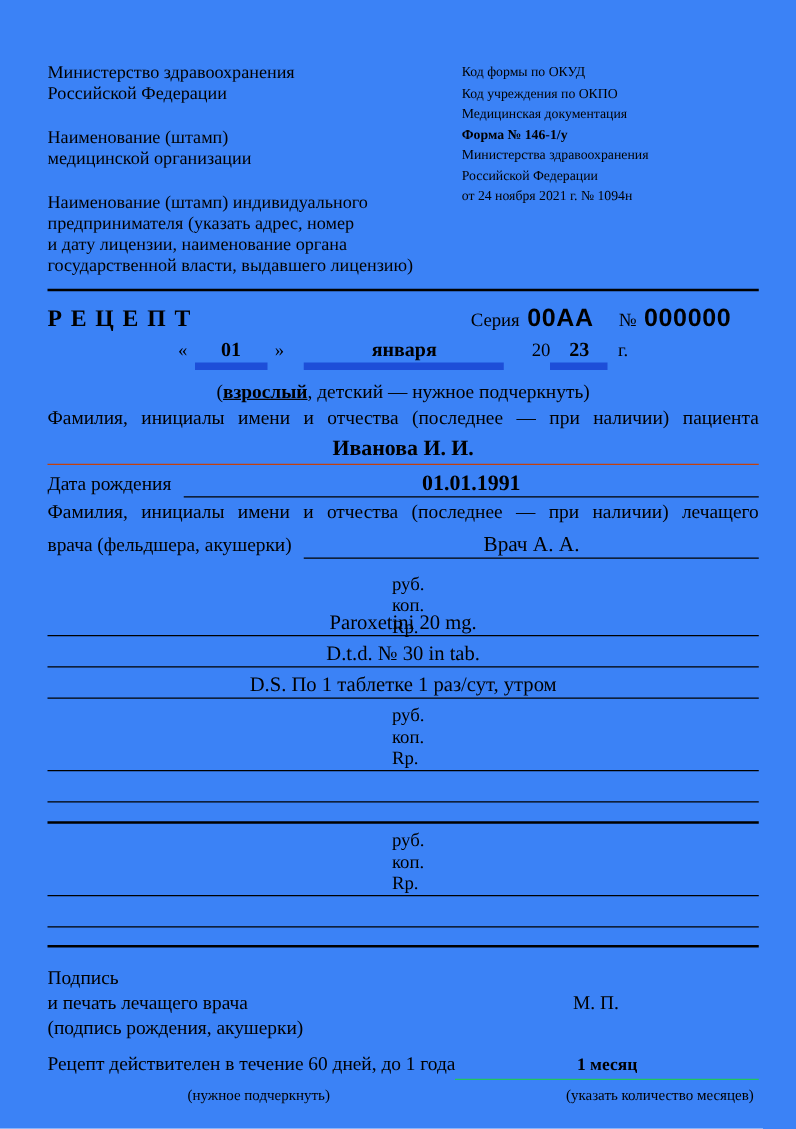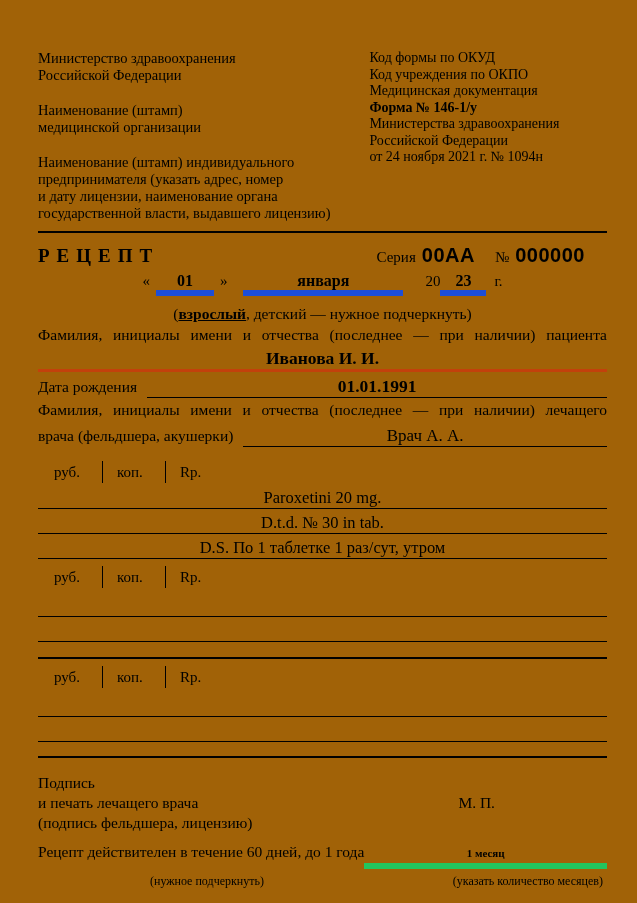--- a/index.html
+++ b/index.html
@@ -1,30 +1,30 @@
 <!DOCTYPE html>
 <html><head>
 <meta charset="utf-8">
 <style>
   * { margin: 0; padding: 0; box-sizing: border-box; }
   html, body { background: #ffffff; }
   .page {
-    width: 637px; height: 903px; margin: 0 auto; background: #a16207;
+    width: 637px; height: 903px; margin: 0 auto; background: #3b82f6;
     padding: 50px 30px 0 38px; overflow: hidden;
     font-family: "Liberation Serif", "DejaVu Serif", serif;
     font-size: 15px; color: #000; position: relative;
   }
   .preline { white-space: pre-line; }
 
   
   .header { display: flex; justify-content: space-between; }
   .header-left { width: 332px; font-size: 14.5px; line-height: 17px; }
   .header-left .block { margin-bottom: 18px; }
   .header-left .block:last-child { margin-bottom: 0; }
-  .header-right { width: 238px; font-size: 14px; line-height: 16.5px; }
+  .header-right { width: 238px; font-size: 11px; line-height: 16.5px; }
   .bold { font-weight: bold; }
 
   .thick-line { border-top: 2.5px solid #000; }
   .thick-line.m1 { margin-top: 9px; }
 
   
   .title-row { display: flex; align-items: baseline; margin-top: 11px; }
   .recept-title { font-weight: bold; font-size: 19px; letter-spacing: 7px; }
   .series-group { margin-left: auto; margin-right: 22px; display: flex; align-items: baseline; }
   .series-label { font-size: 15px; }
@@ -36,47 +36,47 @@
   .fill { border-bottom: 6px solid #1d4ed8; text-align: center; font-weight: bold; font-size: 16px; }
   .fill-day { width: 58px; margin: 0 6px; }
   .fill-month { width: 160px; margin: 0 22px 0 16px; }
   .fill-year { width: 46px; margin-right: 8px; }
 
   
   .age-line { text-align: center; margin-top: 11px; font-size: 15.5px; }
   .adult { font-weight: bold; text-decoration: underline; }
   .justify-line { text-align: justify; text-align-last: justify; margin-top: 3px; font-size: 15.5px; }
 
-  .name-line { border-bottom: 3px solid #c2410c; text-align: center; font-weight: bold; font-size: 17.5px; height: 27px; line-height: 27px; margin-top: 1px; }
+  .name-line { border-bottom: 1px solid #c2410c; text-align: center; font-weight: bold; font-size: 17.5px; height: 27px; line-height: 27px; margin-top: 1px; }
   .label-underline-row { display: flex; align-items: baseline; margin-top: 4px; font-size: 15.5px; }
   .label-underline-row .row-label { white-space: nowrap; padding-right: 10px; }
   .fill-rest { flex: 1; border-bottom: 1px solid #000; text-align: center; }
   .fill-rest.bold-val { font-weight: bold; font-size: 17.5px; font-family: Liberation Serif, serif; }
   .fill-rest.plain-val { font-size: 17px; }
   .doctor-row { margin-top: 7px; height: 28px; }
 
   
-  .rub-row { display: flex; align-items: center; margin-top: 6px; height: 24px; padding-left: 16px; font-size: 15px; }
+  .rub-row { display: flex; align-items: center; margin-top: 6px; height: 24px; padding-left: 16px; font-size: 15px; flex-direction: column; }
   .rub-row .vbar { width: 1px; background: #000; height: 22px; margin: 0 14px; }
   .rub-row span.cell { display: inline-block; min-width: 34px; }
 
   
   .rx-line { border-bottom: 1px solid #000; text-align: center; font-size: 16.5px; height: 25px; line-height: 27px; }
   .blank-line { border-bottom: 1px solid #000; height: 25px; }
   .blank-line.gap { margin-top: 3px; }
   .thick-line.m2 { margin-top: 15px; }
   .thick-line.m3 { margin-top: 14px; }
 
   
   .footer { margin-top: 15px; font-size: 15.5px; line-height: 20px; }
   .sign-row { display: flex; }
   .stamp-place { margin-left: auto; margin-right: 112px; }
   .validity-row { display: flex; align-items: baseline; margin-top: 9px; font-size: 15.5px; }
   .validity-row .row-label { white-space: nowrap; }
-  .validity-fill { flex: 1; border-bottom: 6px solid #22c55e; text-align: center; font-weight: bold; font-size: 11px; }
+  .validity-fill { flex: 1; border-bottom: 1px solid #22c55e; text-align: center; font-weight: bold; font-size: 14px; }
   .captions-row { display: flex; font-size: 12px; margin-top: 2px; }
   .caption-left { margin-left: 112px; }
   .caption-right { margin-left: auto; margin-right: 4px; }
 </style>
 </head>
 <body>
 
 <div class="page">
 
   <div class="header">
@@ -173,21 +173,21 @@
   <div class="blank-line gap"></div>
   <div class="blank-line"></div>
   <div class="thick-line m3"></div>
 
   <div class="footer">
     <div>Подпись</div>
     <div class="sign-row">
       <span>и печать лечащего врача</span>
       <span class="stamp-place">М. П.</span>
     </div>
-    <div>(подпись фельдшера, лицензию)</div>
+    <div>(подпись рождения, акушерки)</div>
 
     <div class="validity-row">
       <span class="row-label">Рецепт действителен в течение 60 дней, до 1 года</span>
       <span class="validity-fill">1 месяц</span>
     </div>
     <div class="captions-row">
       <span class="caption-left">(нужное подчеркнуть)</span>
       <span class="caption-right">(указать количество месяцев)</span>
     </div>
   </div>

